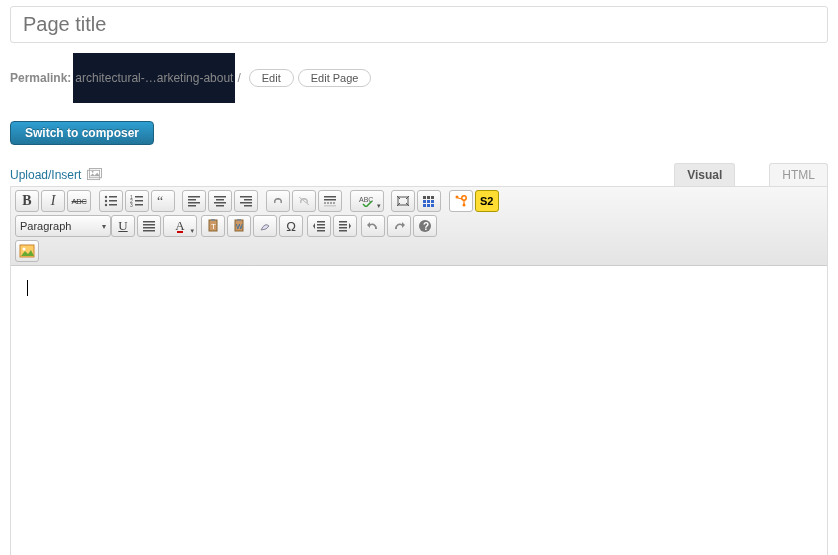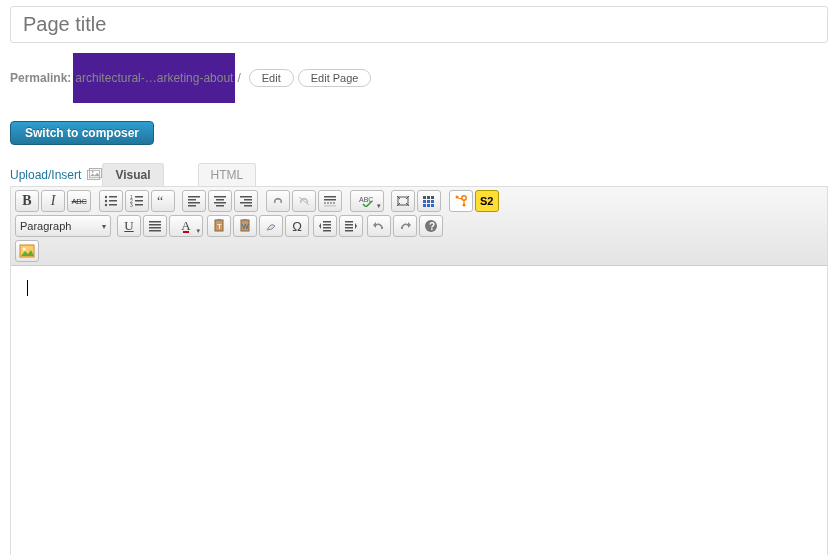--- a/index.html
+++ b/index.html
@@ -3,47 +3,47 @@
 <meta charset="utf-8">
 <style>
 * { box-sizing: border-box; margin: 0; padding: 0; }
 body { font-family: Arial, sans-serif; font-size: 13px; background: #fff; padding: 6px 10px; width: 838px; color: #333; }
 
 .title-input { width: 100%; padding: 6px 12px; font-size: 20px; border: 1px solid #ddd; border-radius: 3px; color: #888; font-family: Arial, sans-serif; }
 
 .permalink-row { margin: 10px 0 18px; font-size: 12px; color: #888; display: flex; align-items: center; gap: 2px; }
 .permalink-label { font-weight: bold; color: #888; }
 .permalink-url { color: #888; }
-.permalink-slug { background: #4c1d95; color: #888; padding: 18px 2px; }
+.permalink-slug { background: #0f172a; color: #888; padding: 18px 2px; }
 .permalink-slash { color: #888; margin-right: 4px; }
 .pill-btn { background: #fff; border: 1px solid #ccc; border-radius: 11px; padding: 2px 12px; font-size: 11px; color: #555; cursor: pointer; margin-left: 2px; }
 
 .composer-btn { background: linear-gradient(#2e9fd2, #21759b); color: #fff; border: 1px solid #1c607f; border-radius: 4px; padding: 4px 14px; font-size: 12px; font-weight: bold; cursor: pointer; margin-bottom: 18px; text-shadow: 0 -1px 0 rgba(0,0,0,0.3); }
 
-.upload-row { display: flex; align-items: center; justify-content: flex-start; margin-bottom: 0; }
+.upload-row { display: flex; align-items: center; justify-content: space-between; margin-bottom: 0; }
 .upload-left { display: flex; align-items: center; gap: 6px; color: #21759b; font-size: 12px; }
 .upload-link { color: #21759b; cursor: pointer; }
 .media-icon { width: 15px; height: 13px; cursor: pointer; opacity: 0.7; }
 
 .tabs { display: flex; gap: 16px; }
 .tab { padding: 4px 12px; border: 1px solid #ddd; border-bottom: none; background: #f5f5f5; color: #999; font-size: 12px; cursor: pointer; border-radius: 3px 3px 0 0; }
 .tab.active { background: #e9e9e9; color: #555; font-weight: bold; }
 .tab + .tab { margin-left: 18px; }
 
 .editor-wrap { border: 1px solid #ddd; }
 .toolbar { background: linear-gradient(#f7f7f7, #e4e4e4); border-bottom: 1px solid #ccc; padding: 3px 4px; }
 .tb-group { display: inline-flex; gap: 2px; margin-right: 4px; vertical-align: middle; }
 .tb-btn { width: 24px; height: 22px; border: 1px solid #bbb; border-radius: 3px; background: linear-gradient(#fefefe, #e7e7e7); cursor: pointer; display: inline-flex; align-items: center; justify-content: center; font-size: 11px; color: #444; font-family: Arial, sans-serif; position: relative; }
 .tb-btn svg { display: block; }
 .tb-btn.wide { width: 34px; }
 .tb-btn.dropdown::after { content: "▾"; font-size: 7px; position: absolute; right: 2px; bottom: 1px; color: #555; }
 .tb-btn.hubspot { background: #fff; color: #ff7a00; font-weight: bold; }
 .tb-btn.s2 { background: #ffdd33; color: #000; font-weight: bold; border-color: #aa9900; }
 .tb-row2 { margin-top: 3px; display: flex; align-items: center; flex-wrap: wrap; }
-.para-select { height: 22px; width: 96px; border: 1px solid #bbb; border-radius: 3px; background: linear-gradient(#fefefe, #e7e7e7); font-size: 11px; padding: 0 4px; cursor: pointer; display: inline-flex; align-items: center; justify-content: space-between; margin-right: 6px; }
+.para-select { height: 22px; width: 96px; border: 1px solid #bbb; border-radius: 3px; background: linear-gradient(#fefefe, #e7e7e7); font-size: 11px; padding: 0 4px; cursor: pointer; display: inline-flex; align-items: center; justify-content: space-between; }
 .para-select::after { content: "▾"; font-size: 8px; color: #555; }
 .tb-row3 { margin-top: 3px; }
 .tb-btn.gallery { width: 24px; height: 22px; }
 
 .editor-area { min-height: 290px; background: #fff; padding: 14px 16px; position: relative; }
 .cursor { width: 1px; height: 16px; background: #000; }
 
 
 .bold { font-weight: bold; font-family: 'Times New Roman', serif; font-size: 14px; }
 .italic { font-style: italic; font-family: 'Times New Roman', serif; font-size: 14px; }

